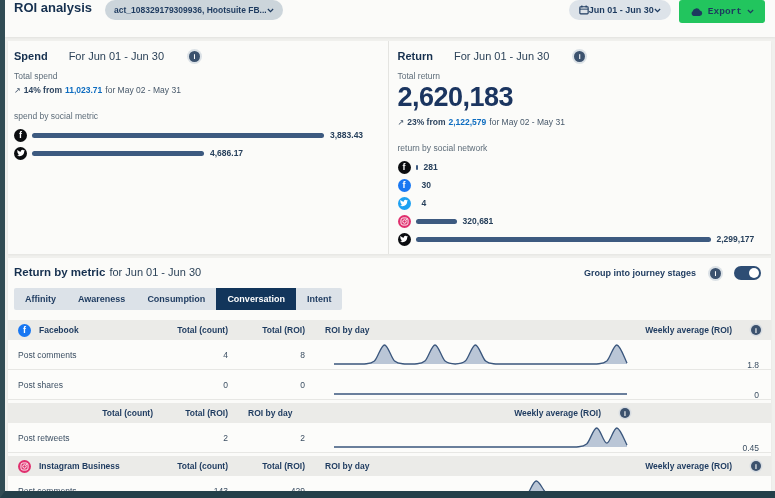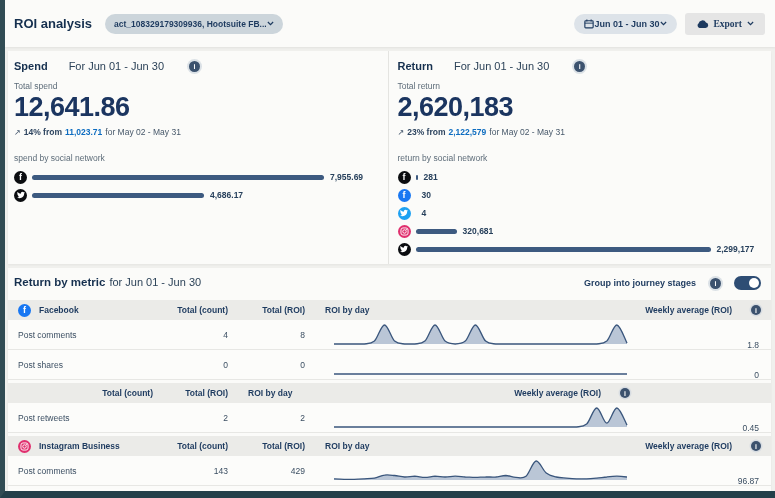--- a/index.html
+++ b/index.html
@@ -2,30 +2,30 @@
 <html><head>
 <meta charset="utf-8">
 <style>
   * { box-sizing: border-box; margin: 0; padding: 0; }
   html, body { width: 775px; height: 498px; overflow: hidden; }
   body { background: #2c454d; font-family: "Liberation Sans", sans-serif; color: #21395a; }
   .frame { width: 775px; height: 498px; border-left: 5px solid #314c54; border-bottom: 7px solid #24404a;
            background: #f0f0ed; display: flex; flex-direction: column; overflow: hidden; }
 
   
-  .topbar { height: 47px; background: #fbfbf9; display: flex; align-items: center;
+  .topbar { height: 37px; background: #fbfbf9; display: flex; align-items: flex-start;
             padding: 0 10px 0 9px; flex: 0 0 auto; box-shadow: 0 1px 2px rgba(0,0,0,.06); }
   .page-title { font-size: 13px; font-weight: 700; color: #16304f; margin-right: 13px; }
   .pill { display: inline-flex; align-items: center; border: none; border-radius: 12px;
           font-family: inherit; font-weight: 700; color: #1d3a5f; cursor: pointer; }
   .account-pill { background: #ccd5db; font-size: 8.5px; padding: 5px 9px; }
   .date-pill { background: #dde3e9; font-size: 9px; padding: 5px 10px; margin-right: 8px; border-radius: 13px; }
   .spacer { flex: 1; }
-  .export-btn { display: inline-flex; align-items: center; gap: 5px; background: #e5e5e5; border: none;
-                border-radius: 3px; padding: 6px 11px; font-family: Liberation Serif, serif; font-size: 9.5px; font-weight: 700;
+  .export-btn { display: inline-flex; align-items: center; gap: 5px; background: #22c55e; border: none;
+                border-radius: 3px; padding: 6px 11px; font-family: Liberation Mono, monospace; font-size: 9.5px; font-weight: 700;
                 color: #1d3a5f; cursor: pointer; }
 
   
   .cards { display: flex; margin: 4px 4px 0 3px; background: #fbfbf9; flex: 0 0 200px;
            box-shadow: 0 1px 2px rgba(0,0,0,.05); }
   .card { flex: 1; padding: 9px 10px 8px 6px; overflow: hidden; }
   .card + .card { border-left: 1px solid #e4e4e1; padding-left: 9px; }
   .card-head { display: flex; align-items: center; gap: 21px; }
   .card-title { font-size: 11px; font-weight: 700; color: #16304f; }
   .card-sub { font-size: 11px; color: #2c4258; }
@@ -119,33 +119,32 @@
 
   <div class="cards">
 
     <section class="card">
       <div class="card-head">
         <span class="card-title">Spend</span>
         <span class="card-sub">For Jun 01 - Jun 30</span>
         <span class="info-dot"></span>
       </div>
       <div class="total-label">Total spend</div>
-      <div class="total-value">12,641.86</div>
       <div class="change-line">
         <span class="trend-arrow">↗</span>
         <span class="change-pct">14% from</span>
         <a class="change-prev">11,023.71</a>
         <span class="change-period">for May 02 - May 31</span>
       </div>
-      <div class="breakdown-label">spend by social network</div>
+      <div class="breakdown-label">spend by social metric</div>
       <div class="bars" id="spend-bars">
           <div class="bar-row">
             <span class="net-icon facebook-dark">f</span>
             <span class="hbar" style="width: 292px;"></span>
-            <span class="bar-val">7,955.69</span>
+            <span class="bar-val">3,883.43</span>
           </div>
           <div class="bar-row">
             <span class="net-icon twitter-dark">
               <svg viewBox="0 0 24 24" width="8" height="8">
                 <path fill="#fff" d="M23.9 4.6a10 10 0 0 1-2.8.8 4.9 4.9 0 0 0 2.1-2.7c-.9.6-2 1-3.1 1.2a4.9 4.9 0 0 0-8.4 4.5A14 14 0 0 1 1.6 3.2a4.9 4.9 0 0 0 1.5 6.6 4.9 4.9 0 0 1-2.2-.6v.1a4.9 4.9 0 0 0 3.9 4.8 5 5 0 0 1-2.2.1 4.9 4.9 0 0 0 4.6 3.4A9.9 9.9 0 0 1 0 19.5a14 14 0 0 0 7.6 2.2c9 0 14-7.5 14-14v-.6a10 10 0 0 0 2.3-2.5z"></path>
               </svg>
             </span>
             <span class="hbar" style="width: 172px;"></span>
             <span class="bar-val">4,686.17</span>
           </div>
@@ -219,20 +218,27 @@
       <span class="m-title">Return by metric</span>
       <span class="m-sub">for Jun 01 - Jun 30</span>
       <div class="journey">
         <span class="journey-label">Group into journey stages</span>
         <span class="info-dot"></span>
         <span class="toggle">
             <span class="knob"></span>
           </span>
       </div>
     </div>
+    <div class="tabs" id="tabs">
+        <button class="tab">Affinity</button>
+        <button class="tab">Awareness</button>
+        <button class="tab">Consumption</button>
+        <button class="tab active">Conversation</button>
+        <button class="tab">Intent</button>
+      </div>
     <div class="table" id="metric-table">
         <div class="tgroup">
           <div class="trow thead">
             <div class="cell name">
               <span class="net-icon facebook">f</span>
               <span>Facebook</span>
             </div>
             <div class="cell num"><span>Total (count)</span></div>
             <div class="cell num"><span>Total (ROI)</span></div>
             <div class="cell sparkh"><span>ROI by day</span></div>

